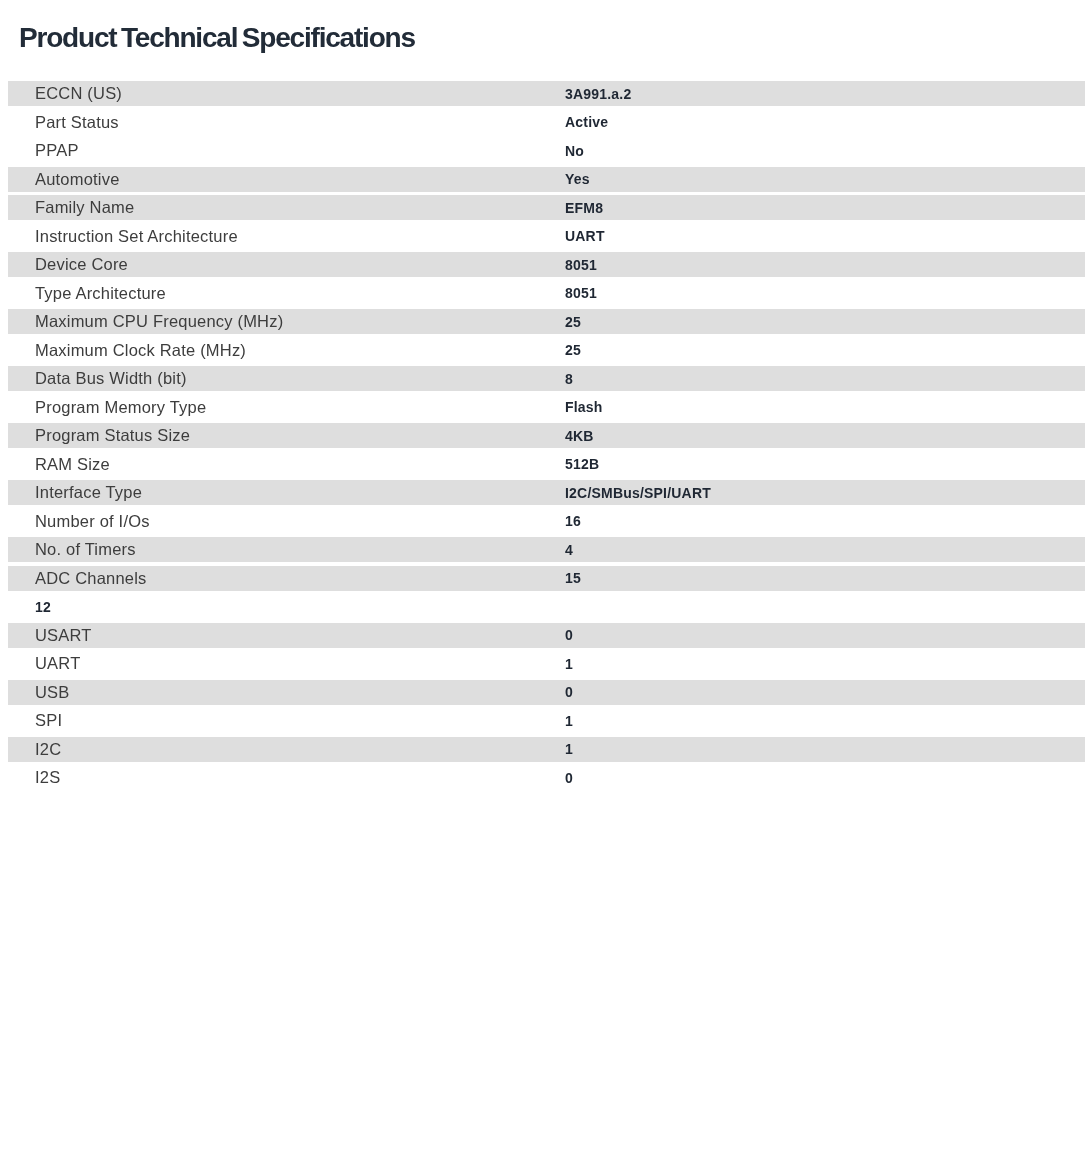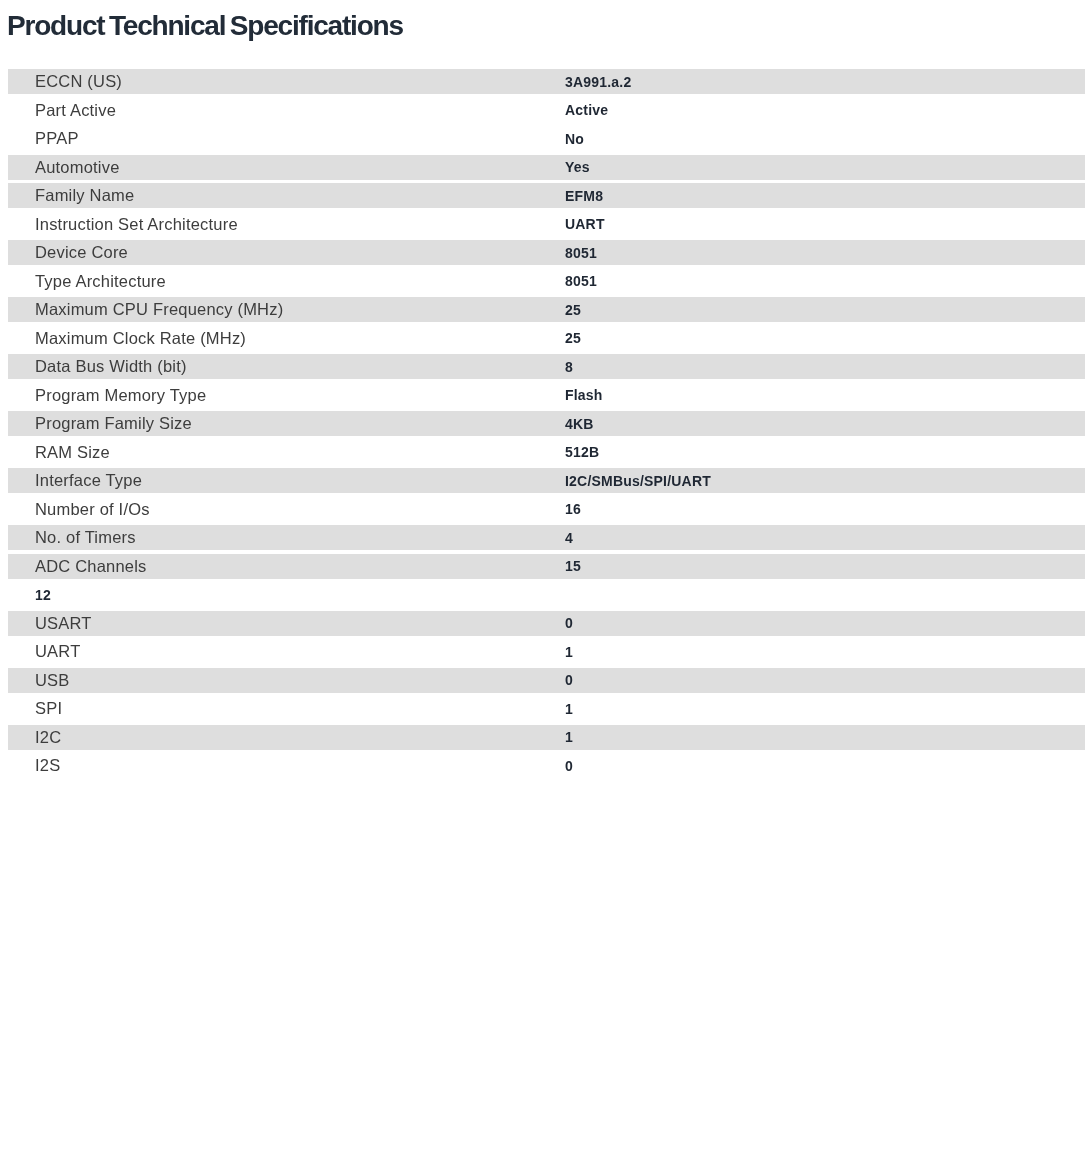--- a/index.html
+++ b/index.html
@@ -14,21 +14,21 @@
     padding: 0;
     background: #ffffff;
   }
   body {
     width: 1085px;
     height: 1164px;
     overflow: hidden;
     font-family: "Liberation Sans", sans-serif;
   }
   .page-title {
-    margin: 4px;
+    margin: 16px;
     padding: 5px 0 0 3px;
     line-height: 34px;
     font-size: 28px;
     font-weight: 700;
     letter-spacing: -1.2px;
     word-spacing: -2px;
     color: var(--title-color);
   }
   .spec-table {
     margin-top: 26px;
@@ -63,21 +63,21 @@
 
 <div class="page">
   <h1 class="page-title">Product Technical Specifications</h1>
 
   <div class="spec-table" id="spec-table">
       <div class="spec-row stripe">
     <span class="spec-label">ECCN (US)</span>
     <span class="spec-value">3A991.a.2</span>
   </div>
       <div class="spec-row">
-    <span class="spec-label">Part Active</span>
+    <span class="spec-label">Part Status</span>
     <span class="spec-value">Active</span>
   </div>
       <div class="spec-row">
     <span class="spec-label">PPAP</span>
     <span class="spec-value">No</span>
   </div>
       <div class="spec-row stripe">
     <span class="spec-label">Automotive</span>
     <span class="spec-value">Yes</span>
   </div>
@@ -107,21 +107,21 @@
   </div>
       <div class="spec-row stripe">
     <span class="spec-label">Data Bus Width (bit)</span>
     <span class="spec-value">8</span>
   </div>
       <div class="spec-row">
     <span class="spec-label">Program Memory Type</span>
     <span class="spec-value">Flash</span>
   </div>
       <div class="spec-row stripe">
-    <span class="spec-label">Program Family Size</span>
+    <span class="spec-label">Program Status Size</span>
     <span class="spec-value">4KB</span>
   </div>
       <div class="spec-row">
     <span class="spec-label">RAM Size</span>
     <span class="spec-value">512B</span>
   </div>
       <div class="spec-row stripe">
     <span class="spec-label">Interface Type</span>
     <span class="spec-value">I2C/SMBus/SPI/UART</span>
   </div>

